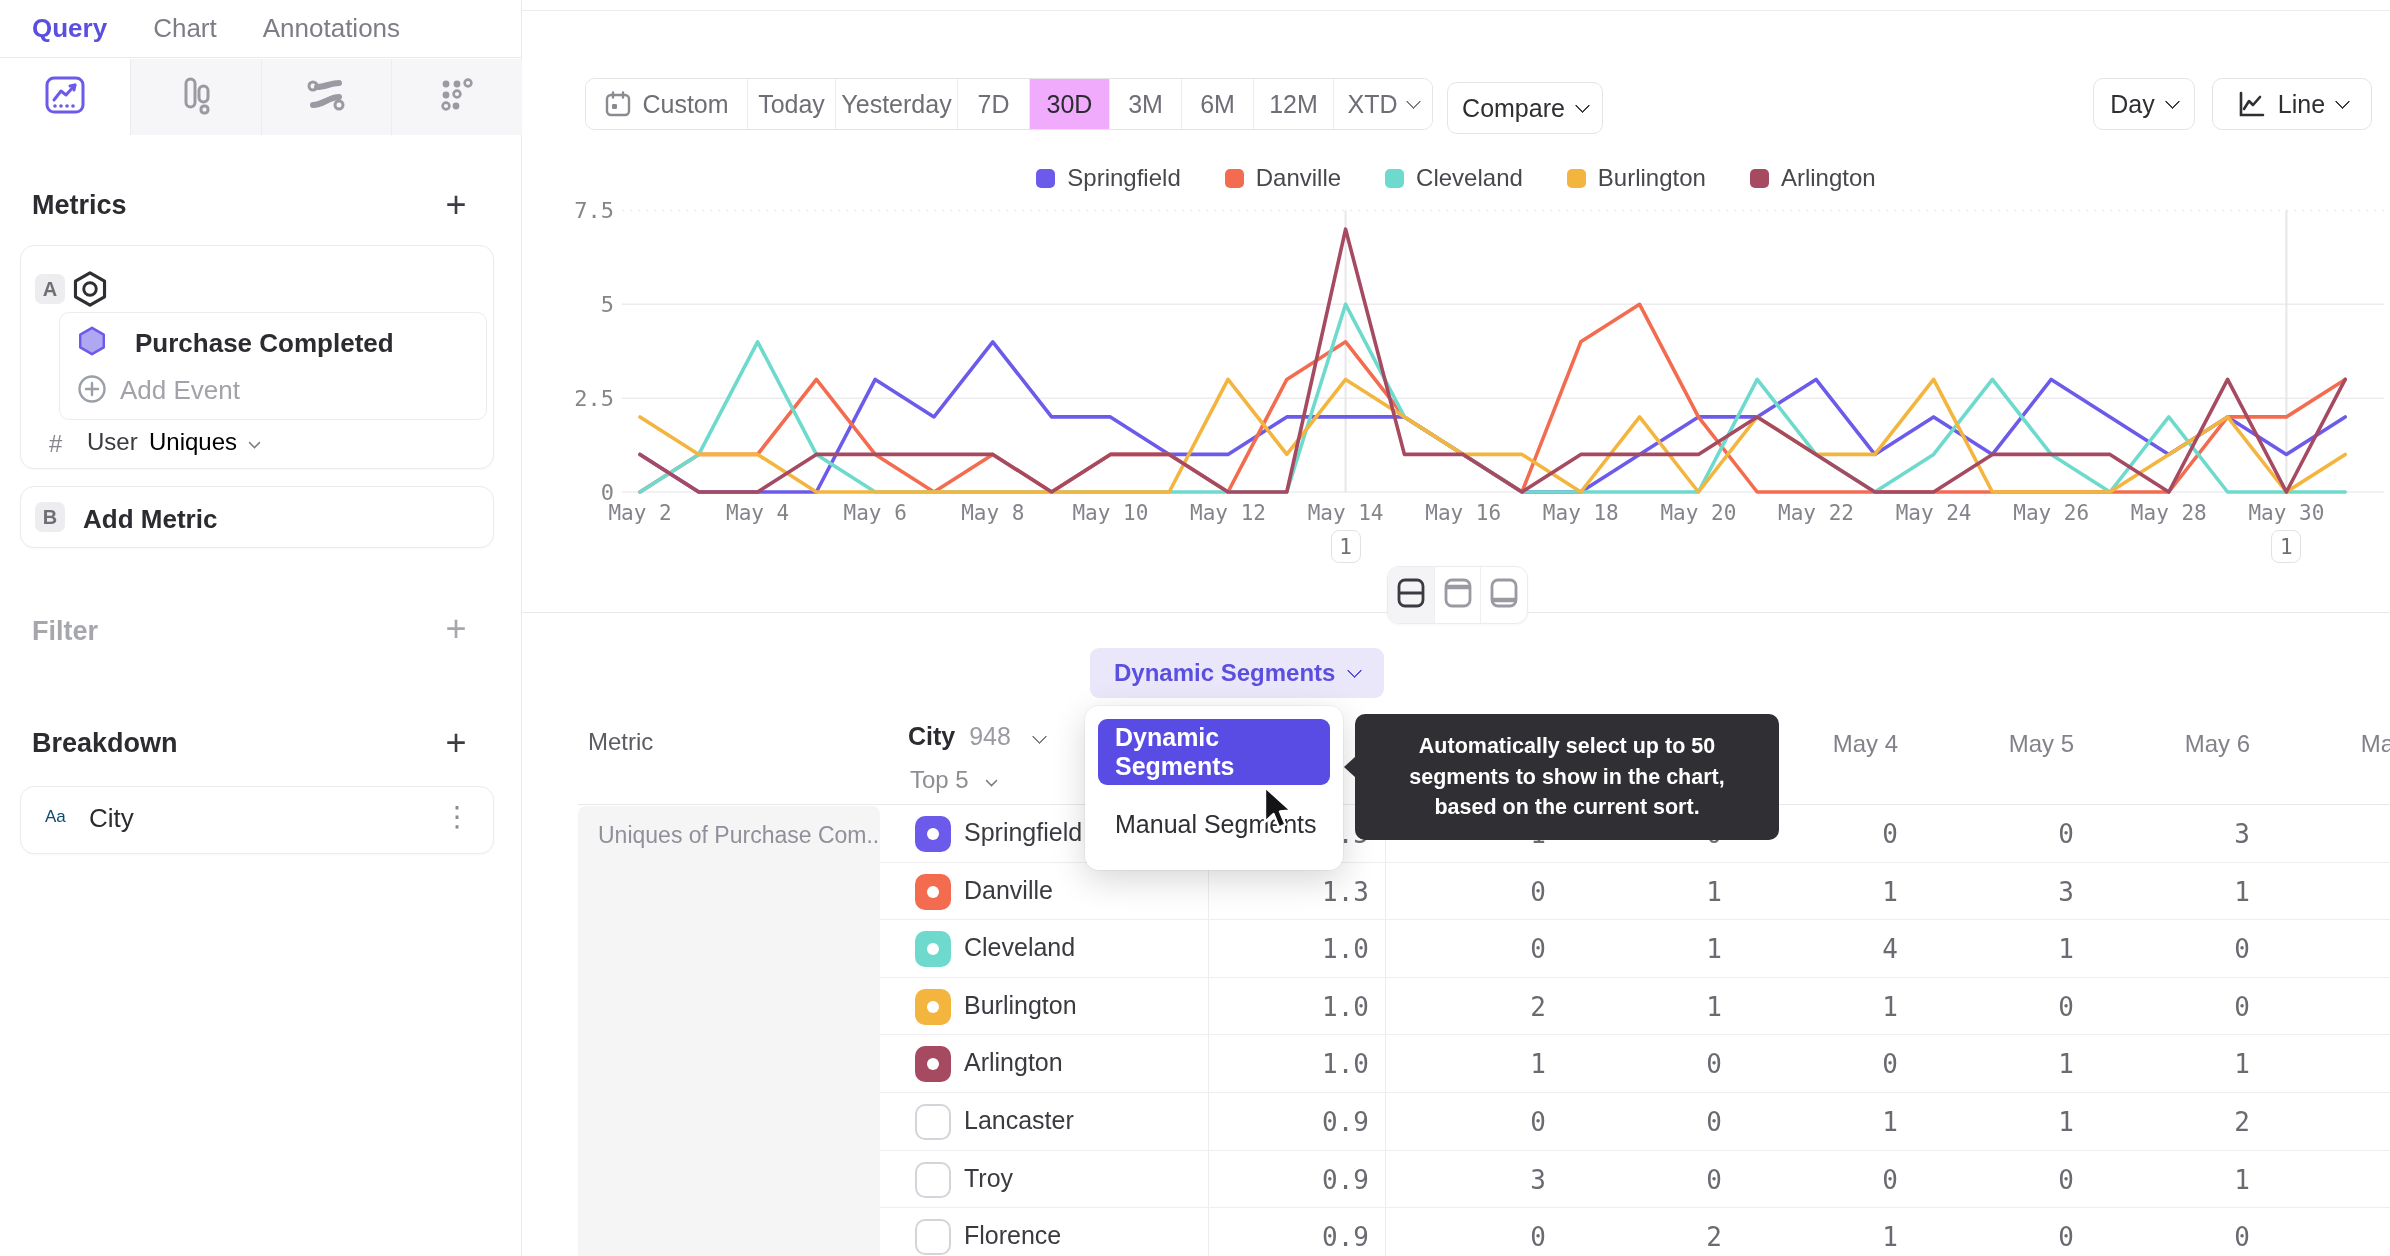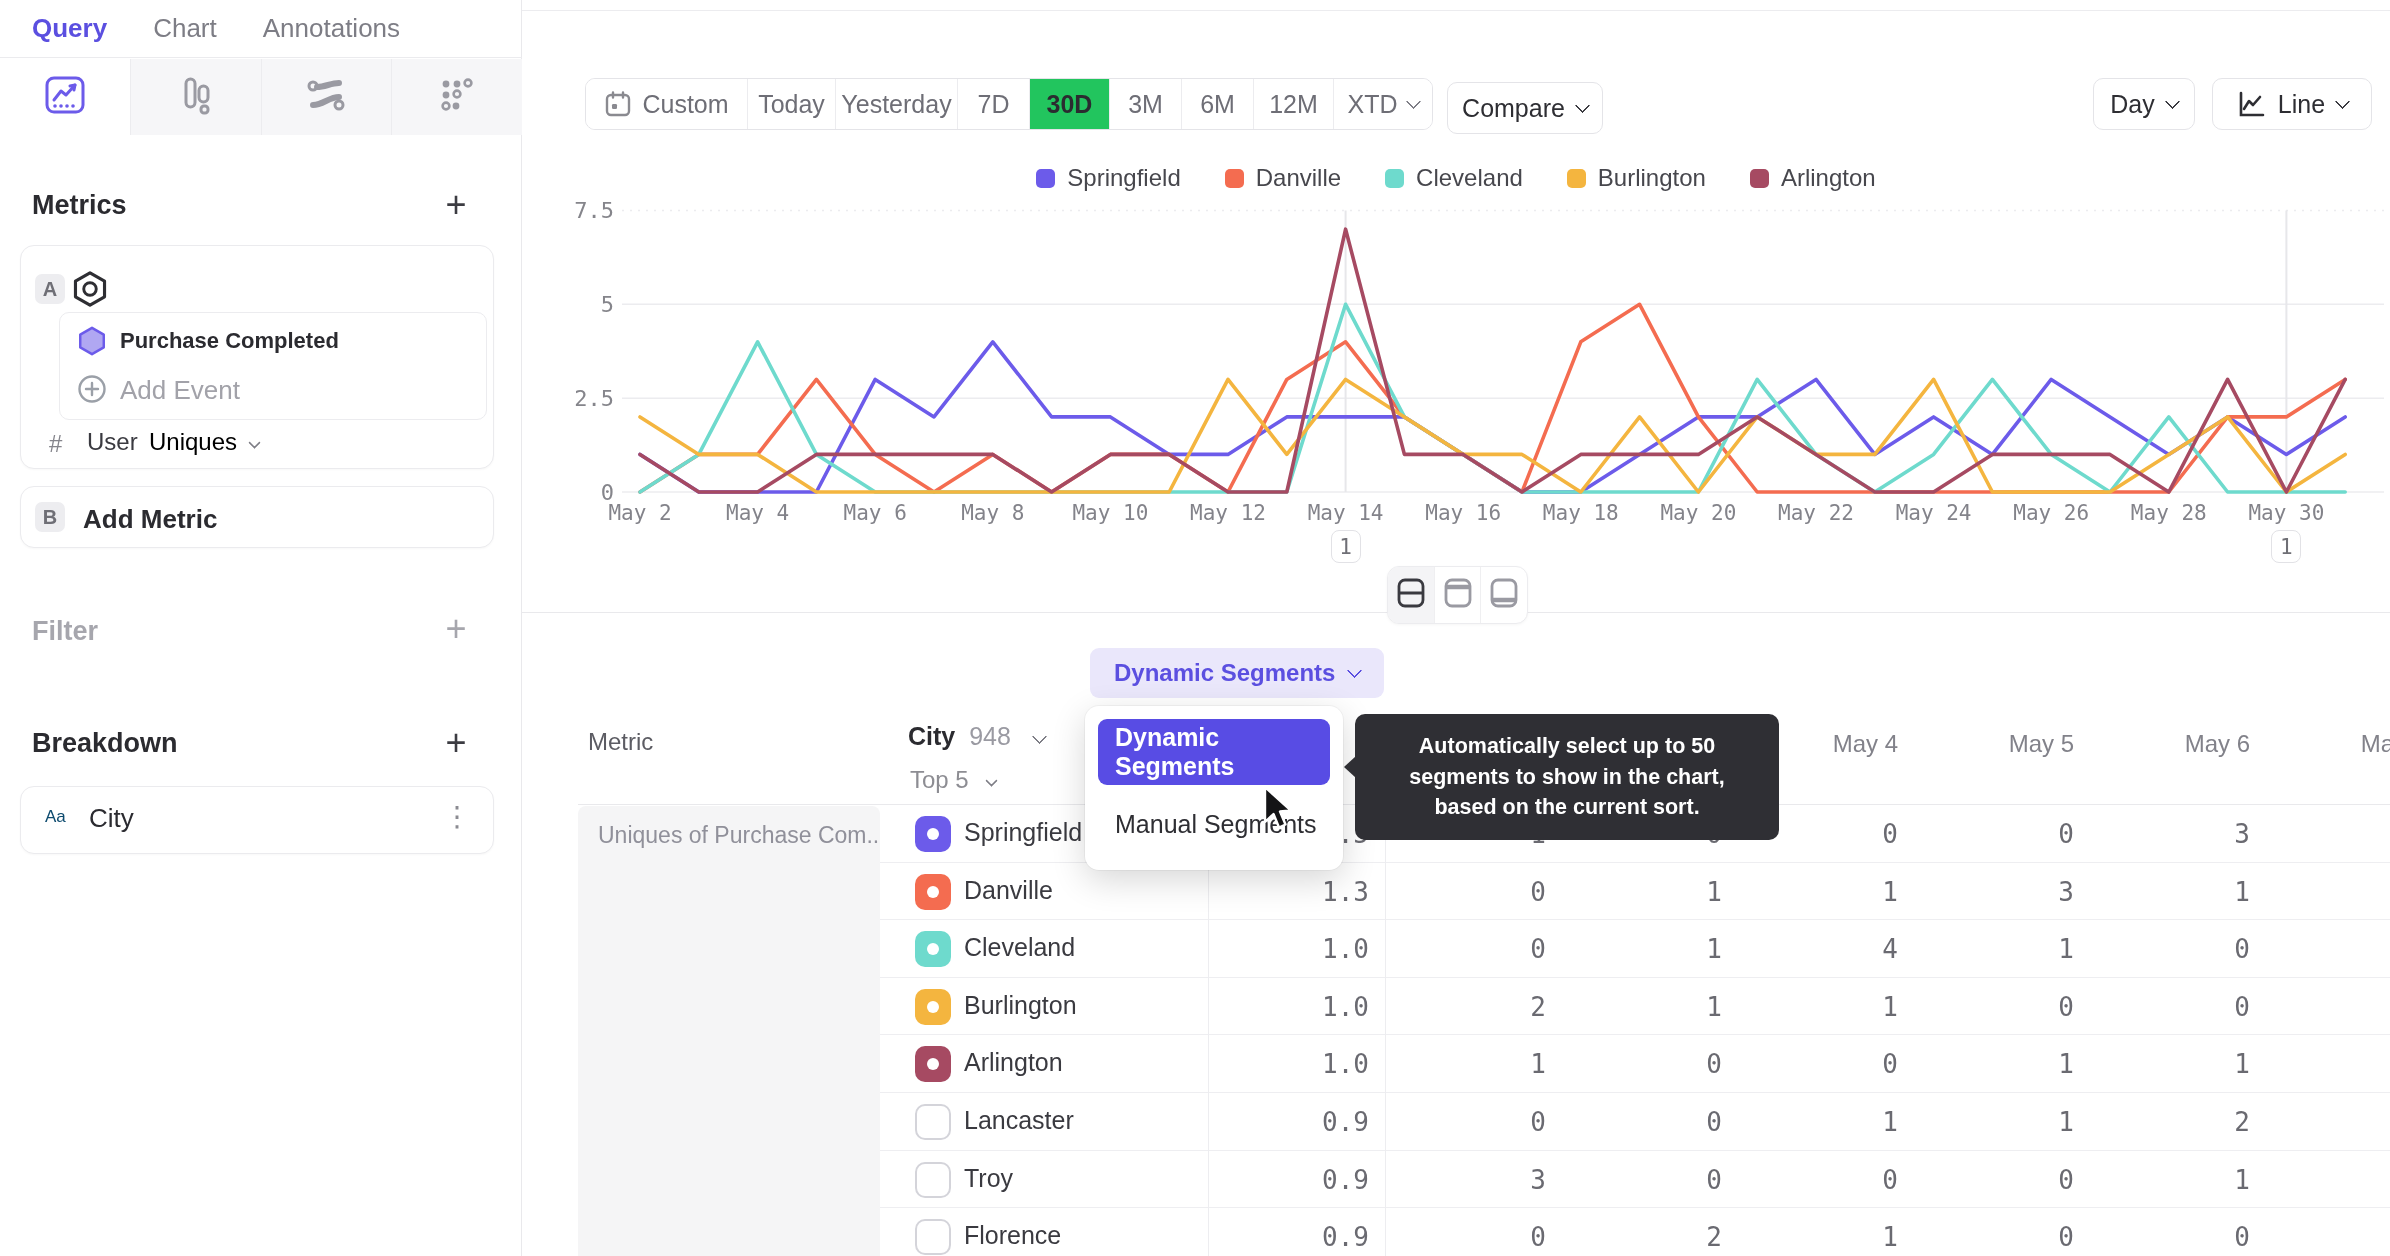--- a/index.html
+++ b/index.html
@@ -25,21 +25,21 @@
 .badge{width:30px;height:30px;border-radius:7px;background:#ededf0;color:#6f6f76;font-size:20px;font-weight:700;display:flex;align-items:center;justify-content:center}
 .innercard{position:absolute;left:38px;top:66px;width:428px;height:108px;border:1px solid #ececef;border-radius:10px}
 .muted{color:#a2a2a9}
 .kebab{font-size:28px;color:#8b8b92;letter-spacing:0;line-height:1}
 
 .main{position:absolute;left:522px;top:0;width:1868px;height:1256px;background:#fff}
 .hairline-top{position:absolute;left:0;top:10px;width:1868px;height:1px;background:#ececef}
 .rangegroup{position:absolute;left:63px;top:78px;height:52px;display:flex;border:1px solid #e4e4e8;border-radius:10px;overflow:hidden;background:#fff}
 .seg-btn{display:flex;align-items:center;justify-content:center;gap:10px;font-size:25px;color:#6e6e76;border-right:1px solid #ececef;cursor:pointer;background:#fff}
 .seg-btn:last-child{border-right:none}
-.seg-btn.active{background:#22c55e;color:#2b2b30;font-weight:700}
+.seg-btn.active{background:#f0abfc;color:#2b2b30;font-weight:400}
 .btn{position:absolute;height:52px;border:1px solid #e4e4e8;border-radius:10px;background:#fff;display:flex;align-items:center;justify-content:center;gap:12px;font-size:25px;color:#2e2e33;font-weight:500;cursor:pointer}
 .chev{width:11px;height:11px;border-right:2.6px solid #7e7e86;border-bottom:2.6px solid #7e7e86;transform:rotate(45deg) translate(-2px,-2px);display:inline-block;border-radius:1px}
 .chev.purple{border-color:#5b4fe0}
 .legend{position:absolute;left:0;top:164px;width:1868px;display:flex;justify-content:center;gap:44px}
 .legend-item{display:flex;align-items:center;gap:12px;font-size:24px;color:#47474d;cursor:pointer}
 .legend-sw{width:19px;height:19px;border-radius:5px}
 .divider{position:absolute;left:0;top:612px;width:1868px;height:1px;background:#e9e9ec}
 .toggles{position:absolute;left:865px;top:566px;width:141px;height:58px;background:#fff;border:1px solid #ececef;border-radius:12px;display:flex;overflow:hidden;box-shadow:0 1px 3px rgba(0,0,0,.04)}
 .toggle{flex:1;display:flex;align-items:center;justify-content:center;border-right:1px solid #efeff1;cursor:pointer}
 .toggle:last-child{border-right:none}
@@ -141,21 +141,21 @@
             <polygon points="17,2.5 30,10 30,24 17,31.5 4,24 4,10" stroke="#2e2e33" stroke-width="2.8" stroke-linejoin="round"></polygon>
             <circle cx="17" cy="17" r="5.6" stroke="#2e2e33" stroke-width="2.6"></circle>
           </svg>
       </span>
       <div class="innercard">
         <span class="abs" style="left:16px;top:12px">
           <svg width="32" height="32" viewBox="0 0 34 34">
               <polygon points="17,3 29.5,10.2 29.5,23.8 17,31 4.5,23.8 4.5,10.2" fill="#b0a7f2" stroke="#6C5BEA" stroke-width="2.6" stroke-linejoin="round"></polygon>
             </svg>
         </span>
-        <div class="abs" style="left:60px;top:15px;font-size:22px;font-weight:600;color:#2b2b30">Purchase Completed</div>
+        <div class="abs" style="left:75px;top:15px;font-size:26px;font-weight:600;color:#2b2b30">Purchase Completed</div>
         <span class="abs" style="left:16px;top:60px">
           <svg width="32" height="32" viewBox="0 0 32 32" fill="none">
               <circle cx="16" cy="16" r="12.5" stroke="#9ba0a8" stroke-width="2.4"></circle>
               <path d="M16 10v12 M10 16h12" stroke="#9ba0a8" stroke-width="2.4" stroke-linecap="round"></path>
             </svg>
         </span>
         <div class="abs muted" style="left:60px;top:62px;font-size:26px">Add Event</div>
       </div>
       <div class="abs" style="left:28px;top:184px;font-size:24px;color:#85858c">#</div>
       <div class="abs" style="left:66px;top:182px;font-size:24px;color:#3a3a40">User</div>

